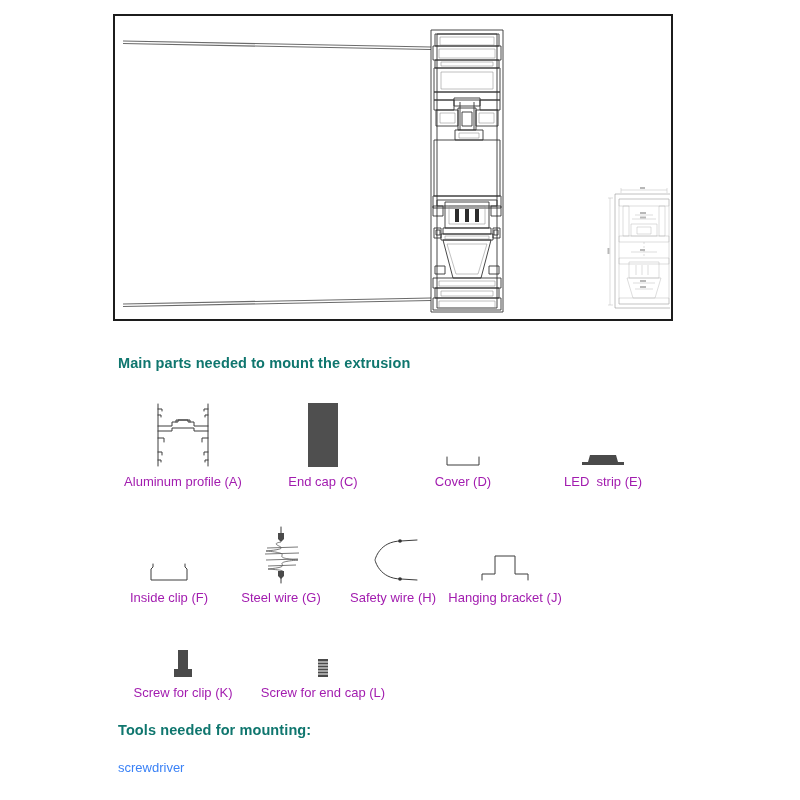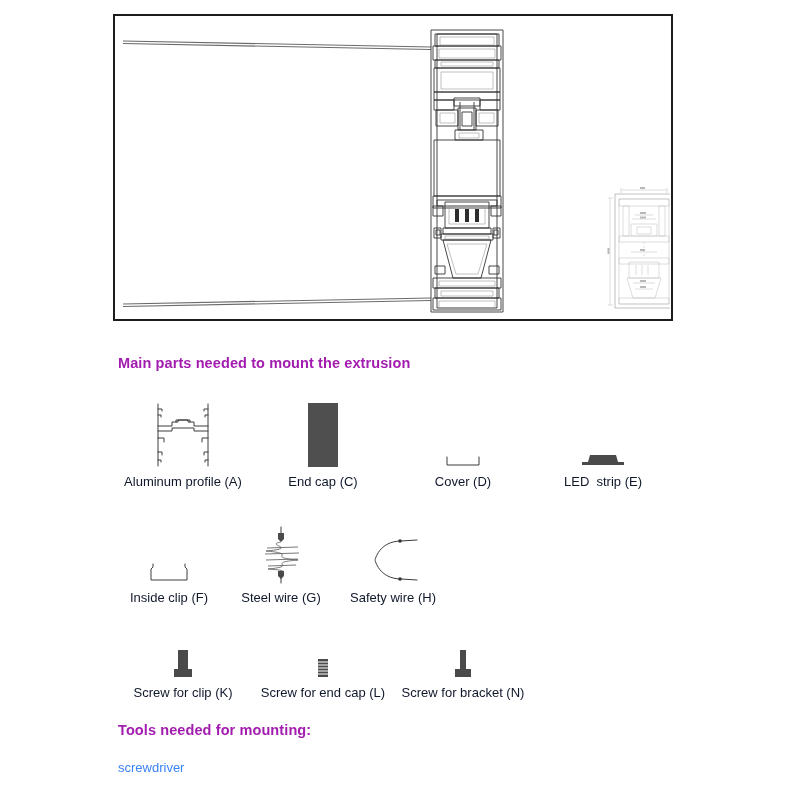--- a/index.html
+++ b/index.html
@@ -28,21 +28,21 @@
     background: #ffffff;
     box-sizing: border-box;
   }
   .drawing-frame svg { display: block; }
 
   
   .section-heading {
     position: absolute;
     font-size: 14.5px;
     font-weight: bold;
-    color: #a21caf;
+    color: #0f766e;
     letter-spacing: 0.1px;
     white-space: nowrap;
   }
   #heading-main-parts { left: 118px; top: 355px; }
   #heading-tools      { left: 118px; top: 722px; }
 
   .tools-text {
     position: absolute;
     left: 118px;
     top: 760px;
@@ -64,21 +64,21 @@
     justify-content: flex-end;
   }
   .part-icon {
     display: flex;
     align-items: flex-end;
     justify-content: center;
     margin-bottom: 7px;
   }
   .part-label {
     font-size: 13px;
-    color: #0f172a;
+    color: #a21caf;
     white-space: pre;
     text-align: center;
     line-height: 1.1;
   }
 
   
   #parts-row-1 { left: 113px; top: 396px; width: 562px; }
   #parts-row-1 .part-cell { width: 140px; }
   #parts-row-1 .part-icon { height: 72px; }
 
@@ -357,20 +357,28 @@
         <line x1="36" y1="5" x2="52" y2="4" class="outline"></line>
         <line x1="36" y1="43" x2="52" y2="44" class="outline"></line>
         <circle cx="35" cy="5" r="1.8" fill="#333"></circle>
         <circle cx="35" cy="43" r="1.8" fill="#333"></circle>
       </svg>
     </div>
     <div class="part-label">Safety wire (H)</div>
   </div>
 
 
+  <div class="part-cell">
+    <div class="part-icon">
+      <svg width="52" height="32" viewBox="0 0 52 32">
+        <path class="outline" d="M3 28 L3 22 L16 22 L16 4 L36 4 L36 22 L49 22 L49 28"></path>
+      </svg>
+    </div>
+    <div class="part-label">Hanging bracket (J)</div>
+  </div>
 
 </div>
 
 <div class="parts-row" id="parts-row-3">
 
   <div class="part-cell">
     <div class="part-icon">
       <svg width="24" height="30" viewBox="0 0 24 30">
         <path class="screw-fill" d="M7 1 L17 1 L17 20 L21 20 L21 28 L3 28 L3 20 L7 20 Z"></path>
       </svg>
@@ -388,22 +396,14 @@
           <line x1="4" y1="11" x2="14" y2="11"></line>
           <line x1="4" y1="14" x2="14" y2="14"></line>
           <line x1="4" y1="17" x2="14" y2="17"></line>
         </g>
       </svg>
     </div>
     <div class="part-label">Screw for end cap (L)</div>
   </div>
 
 
-  <div class="part-cell">
-    <div class="part-icon">
-      <svg width="22" height="30" viewBox="0 0 22 30">
-        <path class="screw-fill" d="M8 1 L14 1 L14 20 L19 20 L19 28 L3 28 L3 20 L8 20 Z"></path>
-      </svg>
-    </div>
-    <div class="part-label">Screw for bracket (N)</div>
-  </div>
 
 </div>
 
 </body></html>

